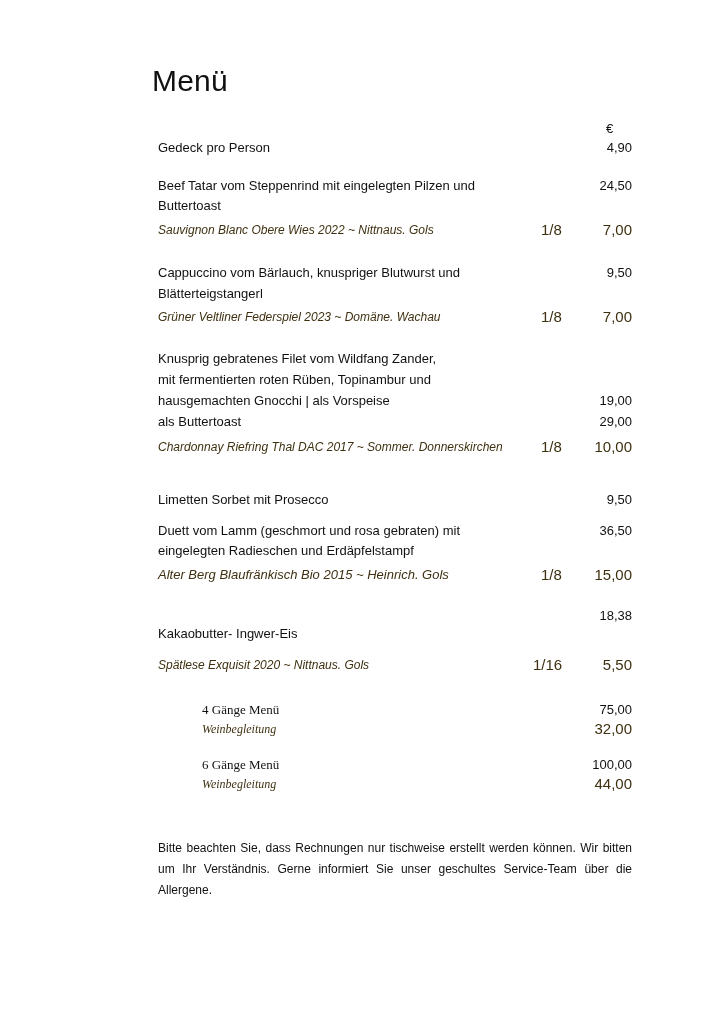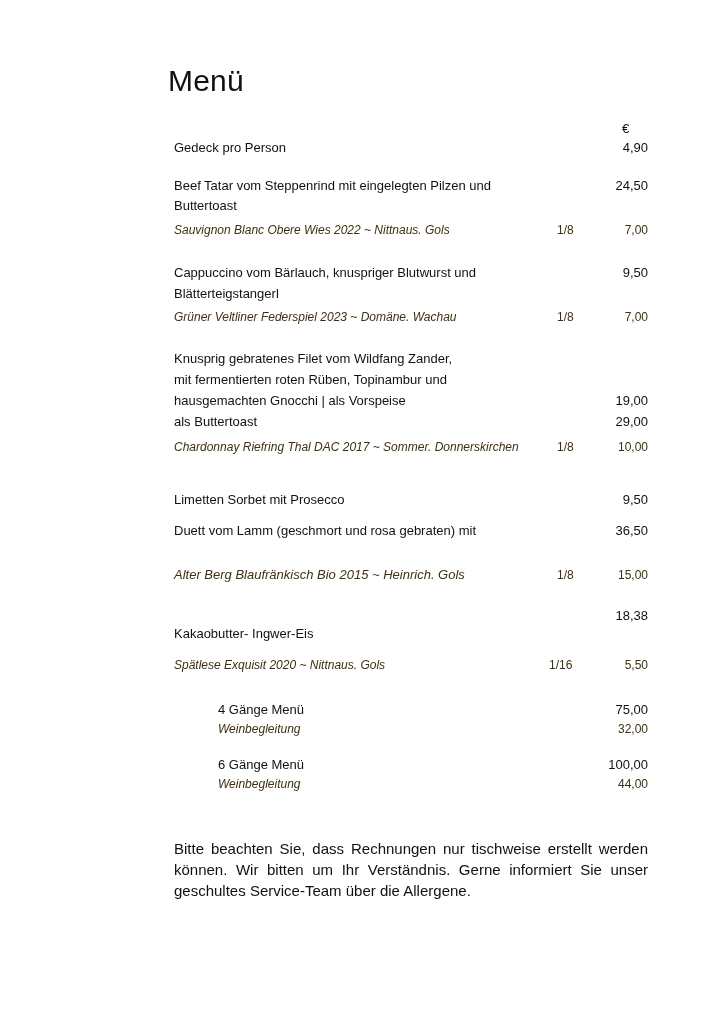--- a/index.html
+++ b/index.html
@@ -1,29 +1,29 @@
 <!DOCTYPE html>
 <html><head>
 <meta charset="utf-8">
 <style>
   html, body { margin:0; padding:0; background:#ffffff; }
   body { width:724px; height:1024px; position:relative; overflow:hidden;
          font-family:"Liberation Sans", "DejaVu Sans", sans-serif; color:#111; }
-  .page { position:absolute; left:16px; top:0; width:704px; height:1024px; }
+  .page { position:absolute; left:0; top:0; width:704px; height:1024px; }
   .title { position:absolute; left:152px; top:64px; font-size:30px; color:#111; letter-spacing:0.2px; }
   .row { position:absolute; left:158px; width:474px; font-size:13px; line-height:20px; }
   .row .txt { position:absolute; left:0; top:0; width:360px; }
   .row .price { position:absolute; right:0; top:0; text-align:right; }
   .row .glass { position:absolute; left:383px; top:0; }
   .wine { color:#3e3010; font-style:italic; font-size:12px; }
-  .wine .price, .wine .glass { font-style:normal; font-size:12px; }
+  .wine .price, .wine .glass { font-style:normal; font-size:15px; }
   .wine.big { font-size:13px; }
-  .indent .txt { left:44px; }
+  .indent .txt { left:44px;font-family:Liberation Serif, serif; }
   .euro { position:absolute; left:606px; top:121px; font-size:13px; }
-  .note { position:absolute; left:158px; top:838px; width:474px; font-size:15px; line-height:21px; text-align:justify; }
+  .note { position:absolute; left:158px; top:838px; width:474px; font-size:12px; line-height:21px; text-align:justify; }
 </style>
 </head>
 <body>
 
 <div class="page">
   <div class="title">Menü</div>
   <div class="euro">€</div>
 
   <div class="row" style="top:138px">
     <span class="txt">Gedeck pro Person</span>
@@ -60,21 +60,21 @@
     <span class="glass">1/8</span>
     <span class="price">10,00</span>
   </div>
 
   <div class="row" style="top:490px">
     <span class="txt">Limetten Sorbet mit Prosecco</span>
     <span class="price">9,50</span>
   </div>
 
   <div class="row" style="top:521px">
-    <span class="txt" style="width:380px"><span>Duett vom Lamm (geschmort und rosa gebraten) mit</span><br></span>
+    <span class="txt" style="width:380px"><span>Duett vom Lamm (geschmort und rosa gebraten) mit</span><br><span>eingelegten Radieschen und Erdäpfelstampf</span></span>
     <span class="price">36,50</span>
   </div>
   <div class="row wine big" style="top:565px">
     <span class="txt" style="width:380px">Alter Berg Blaufränkisch Bio 2015 ~ Heinrich. Gols</span>
     <span class="glass">1/8</span>
     <span class="price">15,00</span>
   </div>
 
   <div class="row" style="top:607px; line-height:18px">
     <span class="txt"><br><span>Kakaobutter- Ingwer-Eis</span></span>

